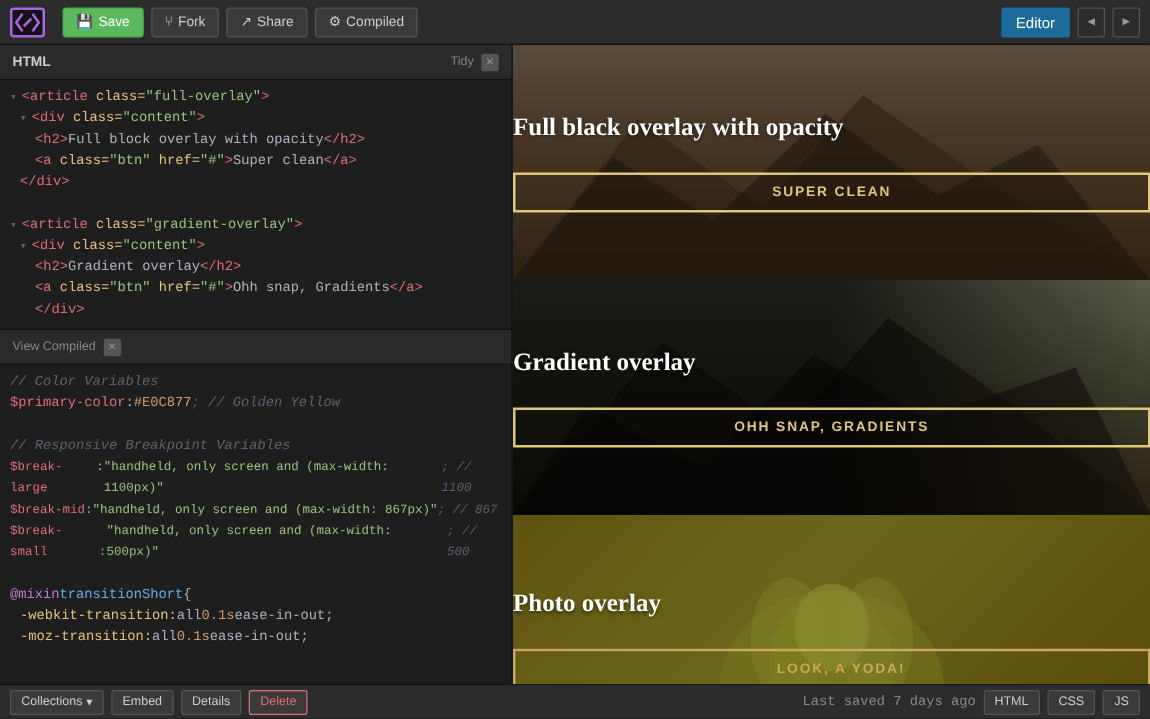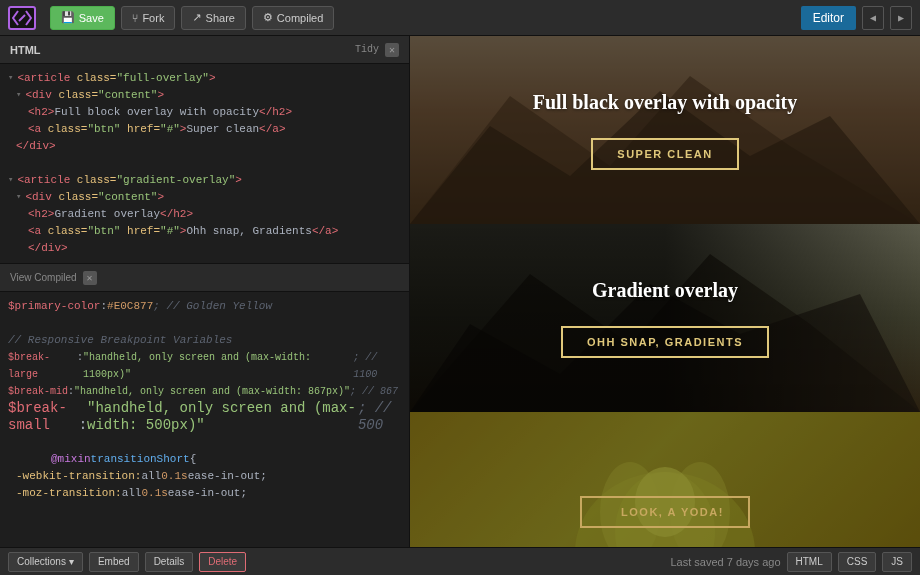--- a/index.html
+++ b/index.html
@@ -89,21 +89,21 @@
       align-items: center;
       padding: 0 10px;
       gap: 6px;
       border-bottom: 1px solid #111;
     }
     .section-title {
       color: #ccc; font-size: 11px; font-family: sans-serif; font-weight: bold;
       flex: 1;
     }
     .tidy-btn {
-      font-size: 10px; color: #888; cursor: pointer; font-family: Liberation Mono, monospace;
+      font-size: 10px; color: #888; cursor: pointer; font-family: Liberation Sans, sans-serif;
       background: none; border: none; margin-left: 20px;
     }
     .close-btn {
       width: 14px; height: 14px;
       background: #555;
       border-radius: 2px;
       display: flex; align-items: center; justify-content: center;
       color: #999; font-size: 10px; cursor: pointer;
     }
 
@@ -143,21 +143,21 @@
       overflow-y: auto;
       padding: 6px 0;
       font-size: 11px;
       line-height: 17px;
     }
     .css-comment { color: #5c6370; font-style: italic; }
     .css-var { color: #e06c75; }
     .css-str { color: #98c379; }
     .css-prop { color: #e5c07b; }
     .css-blue { color: #61aeee; }
-    .css-purple { color: #c678dd; margin-left: 43px; }
+    .css-purple { color: #c678dd; }
     .css-num { color: #d19a66; text-align: right; }
 
     
     #bottom-bar {
       height: 28px;
       background: #2c2c2c;
       display: flex;
       align-items: center;
       padding: 0 8px;
       gap: 6px;
@@ -166,21 +166,21 @@
     }
     .bottom-btn {
       height: 20px; padding: 0 8px;
       background: #3a3a3a; border: 1px solid #555;
       border-radius: 2px; color: #ccc; font-size: 10px;
       cursor: pointer; font-family: sans-serif;
       display: flex; align-items: center; gap: 3px;
     }
     .bottom-btn.delete { color: #e06c75; border-color: #e06c75; }
     .bottom-spacer { flex: 1; }
-    .saved-text { color: #888; font-size: 11px; font-family: Liberation Sans, sans-serif; }
+    .saved-text { color: #888; font-size: 11px; font-family: Liberation Mono, monospace; }
     .lang-btn {
       height: 20px; padding: 0 8px;
       background: #3a3a3a; border: 1px solid #555;
       border-radius: 2px; color: #ccc; font-size: 10px;
       cursor: pointer; font-family: sans-serif;
     }
 
     
     #preview-panel {
       flex: 1;
@@ -207,21 +207,21 @@
       background: linear-gradient(to right, rgba(0,0,0,0.7) 50%, transparent 100%);
     }
     .overlay-photo {
       position: absolute; inset: 0;
       background: rgba(180,120,0,0.4);
     }
 
     .preview-content {
       position: absolute; inset: 0;
       display: flex; flex-direction: column;
-      align-items: center; justify-content: center;
+      justify-content: center;
       gap: 24px;
     }
 
     .preview-title {
       color: #fff;
       font-size: 20px;
       font-family: Georgia, serif;
       font-weight: bold;
       text-shadow: 0 1px 3px rgba(0,0,0,0.5);
     }
@@ -367,20 +367,23 @@
       </div>
     </div>
 
     <div id="css-section">
       <div class="section-header">
         <button class="view-compiled">View Compiled</button>
         <div class="close-btn">✕</div>
       </div>
       <div class="css-code-area">
         <div class="code-line">
+            <span class="css-comment">// Color Variables</span>
+          </div>
+        <div class="code-line">
           <span class="css-var">$primary-color</span>
           <span class="text">: </span>
           <span class="css-num">#E0C877</span>
           <span class="css-comment">; // Golden Yellow</span>
         </div>
         <div class="code-line">&nbsp;</div>
         <div class="code-line">
             <span class="css-comment">// Responsive Breakpoint Variables</span>
           </div>
         <div class="code-line" style="font-size:10px;">
@@ -388,21 +391,21 @@
           <span class="text">: </span>
           <span class="css-str">"handheld, only screen and (max-width: 1100px)"</span>
           <span class="css-comment">; // 1100</span>
         </div>
         <div class="code-line" style="font-size:10px;">
           <span class="css-var">$break-mid</span>
           <span class="text">: </span>
           <span class="css-str">"handheld, only screen and (max-width: 867px)"</span>
           <span class="css-comment">; // 867</span>
         </div>
-        <div class="code-line" style="font-size:14px;align-items:flex-end;">
+        <div class="code-line" style="font-size:10px;align-items:flex-end;">
           <span class="css-var">$break-small</span>
           <span class="text">: </span>
           <span class="css-str">"handheld, only screen and (max-width: 500px)"</span>
           <span class="css-comment">; // 500</span>
         </div>
         <div class="code-line">&nbsp;</div>
         <div class="code-line">
           <span class="css-purple">@mixin</span>
           <span class="css-blue"> transitionShort</span>
           <span class="text">{</span>
@@ -456,20 +459,21 @@
 
       <svg style="position:absolute;bottom:0;left:0;width:100%;height:100%" viewBox="0 0 510 199" preserveAspectRatio="none">
         <ellipse cx="255" cy="140" rx="90" ry="80" fill="rgba(80,120,50,0.5)"></ellipse>
         <ellipse cx="220" cy="100" rx="30" ry="50" fill="rgba(100,140,70,0.4)"></ellipse>
         <ellipse cx="290" cy="100" rx="30" ry="50" fill="rgba(100,140,70,0.4)"></ellipse>
         <ellipse cx="255" cy="120" rx="50" ry="60" fill="rgba(90,130,60,0.6)"></ellipse>
         <ellipse cx="255" cy="90" rx="30" ry="35" fill="rgba(110,150,80,0.7)"></ellipse>
       </svg>
       <div class="overlay-photo"></div>
       <div class="preview-content">
+        <div class="preview-title">Photo overlay</div>
         <button class="preview-btn" style="border-color:#c8a860;color:#c8a860;padding-left:39px;">LOOK, A YODA!</button>
       </div>
     </div>
 
   </div>
 
 </div>
 
 <div id="bottom-bar">
   <button class="bottom-btn">

